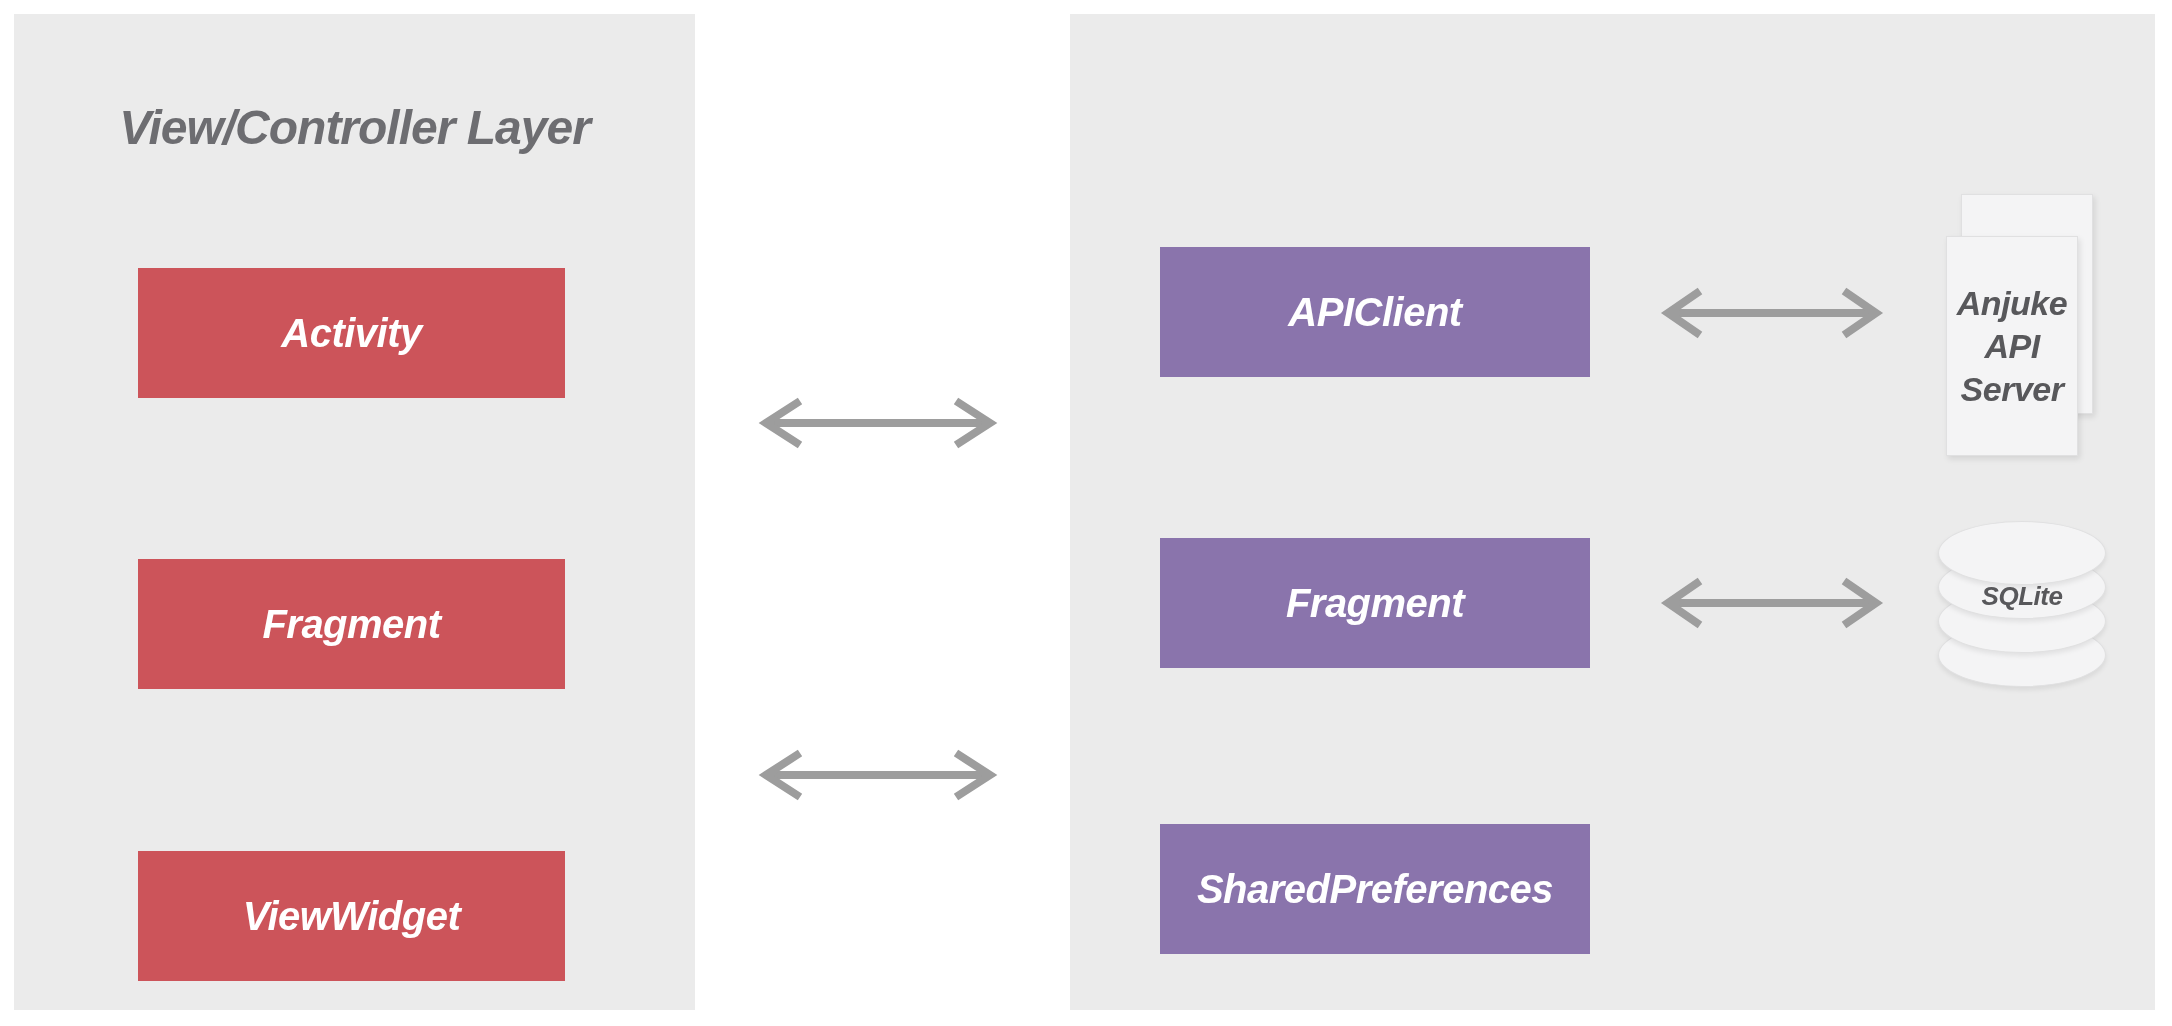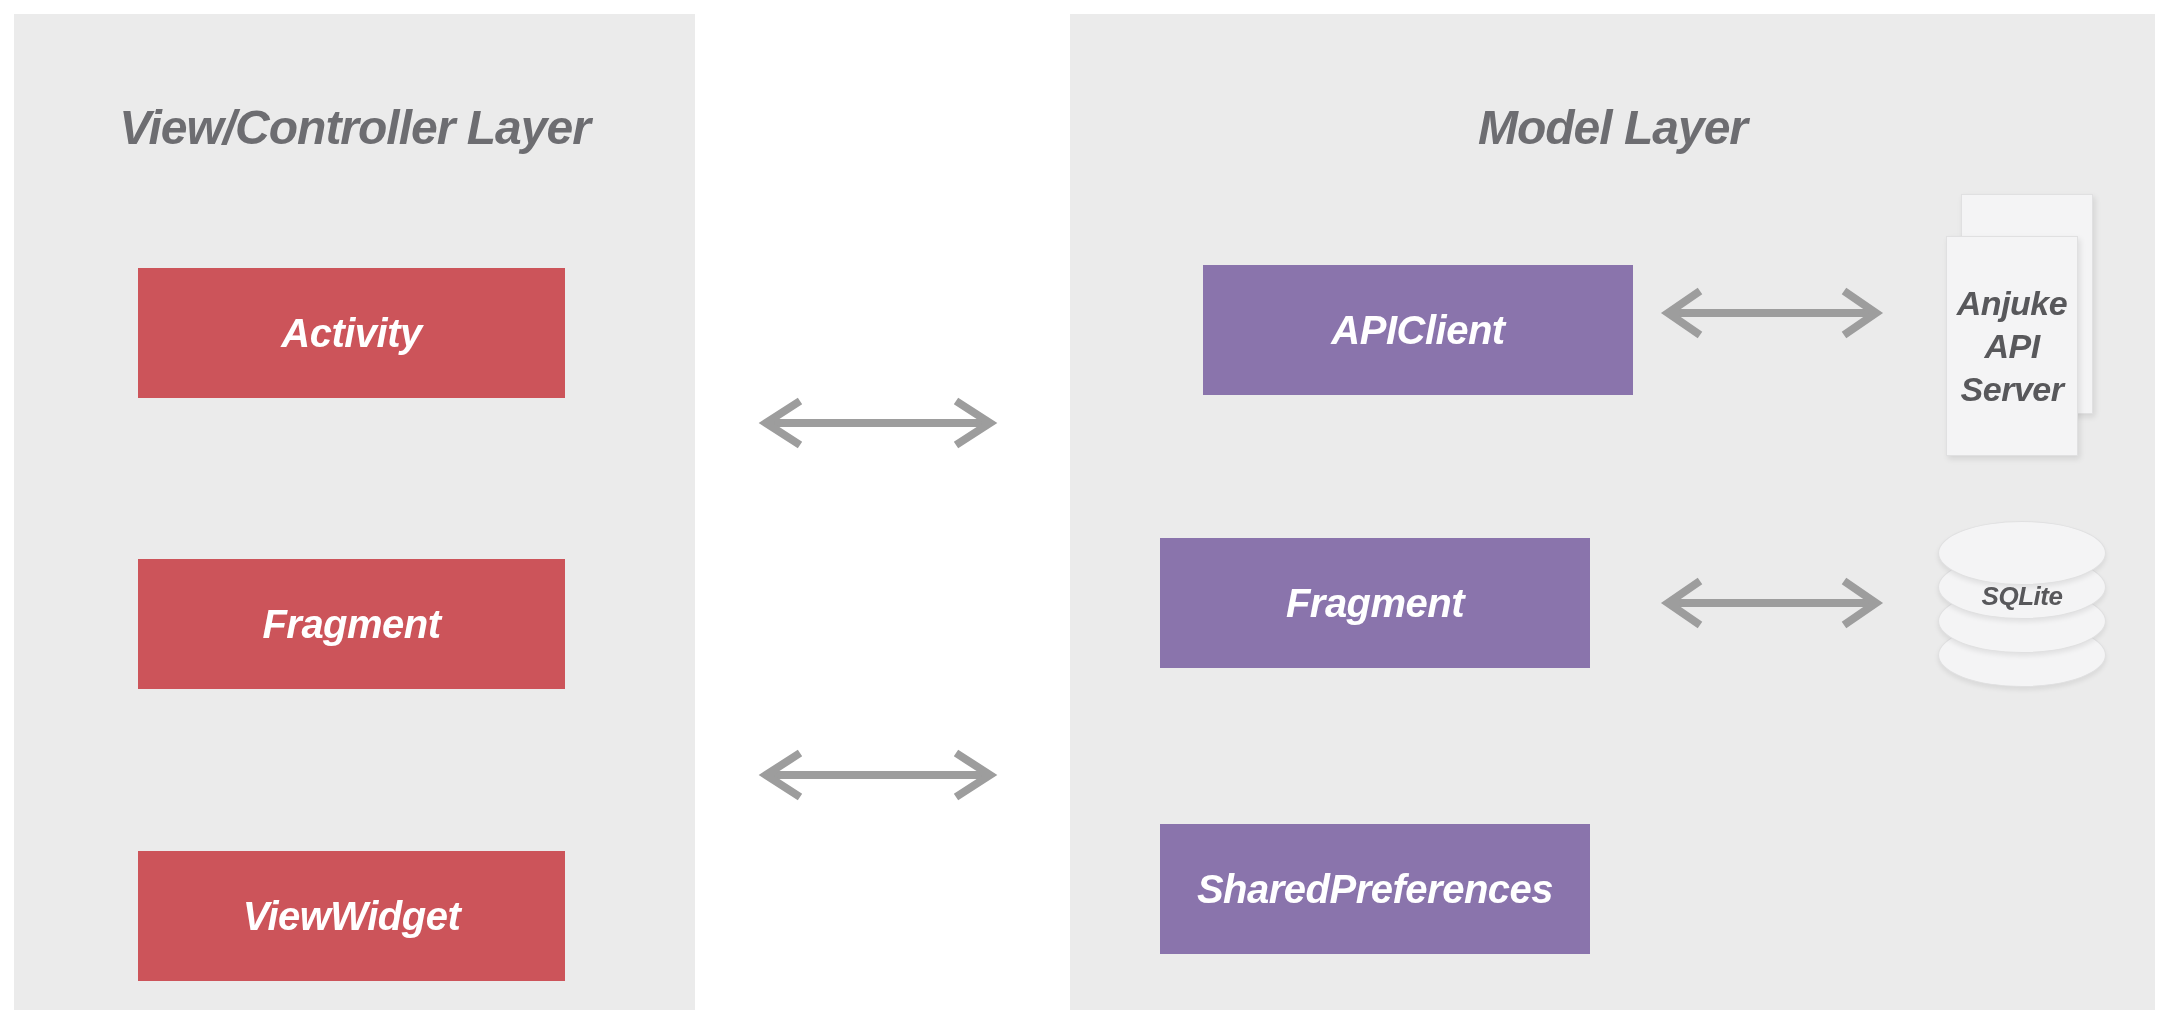--- a/index.html
+++ b/index.html
@@ -55,21 +55,21 @@
     font-size:40px;
     font-weight:bold;
     letter-spacing:-0.5px;
     color:var(--box-text);
   }
   .box.red{ left:124px; width:427px; background:var(--red-box);margin-top:21px; }
   .box.purple{ left:90px; width:430px; background:var(--purple-box); }
   .box.activity{ top:233px; }
   .box.fragment{ top:524px; }
   .box.viewwidget{ top:816px;text-align:center; }
-  .box.apiclient{ top:251px;margin-left:43px; }
+  .box.apiclient{ top:233px; }
   .box.dbhelper{ top:524px; }
   .box.sharedprefs{ top:810px;text-align:center; }
 
   .arrow{ position:absolute; }
   .arrow svg{ display:block; }
   .arrow path, .arrow line, .arrow polyline{
     stroke:var(--arrow);
     stroke-width:8;
     fill:none;
   }
@@ -153,21 +153,20 @@
     </div>
     <div class="box red fragment">
       <span>Fragment</span>
     </div>
     <div class="box red viewwidget">
       <span>ViewWidget</span>
     </div>
   </section>
 
   <section class="panel right">
-    <h2 class="panel-title">Model Layer</h2>
 
     <div class="box purple apiclient">
       <span>APIClient</span>
     </div>
     <div class="box purple dbhelper">
       <span>Fragment</span>
     </div>
     <div class="box purple sharedprefs">
       <span>SharedPreferences</span>
     </div>

